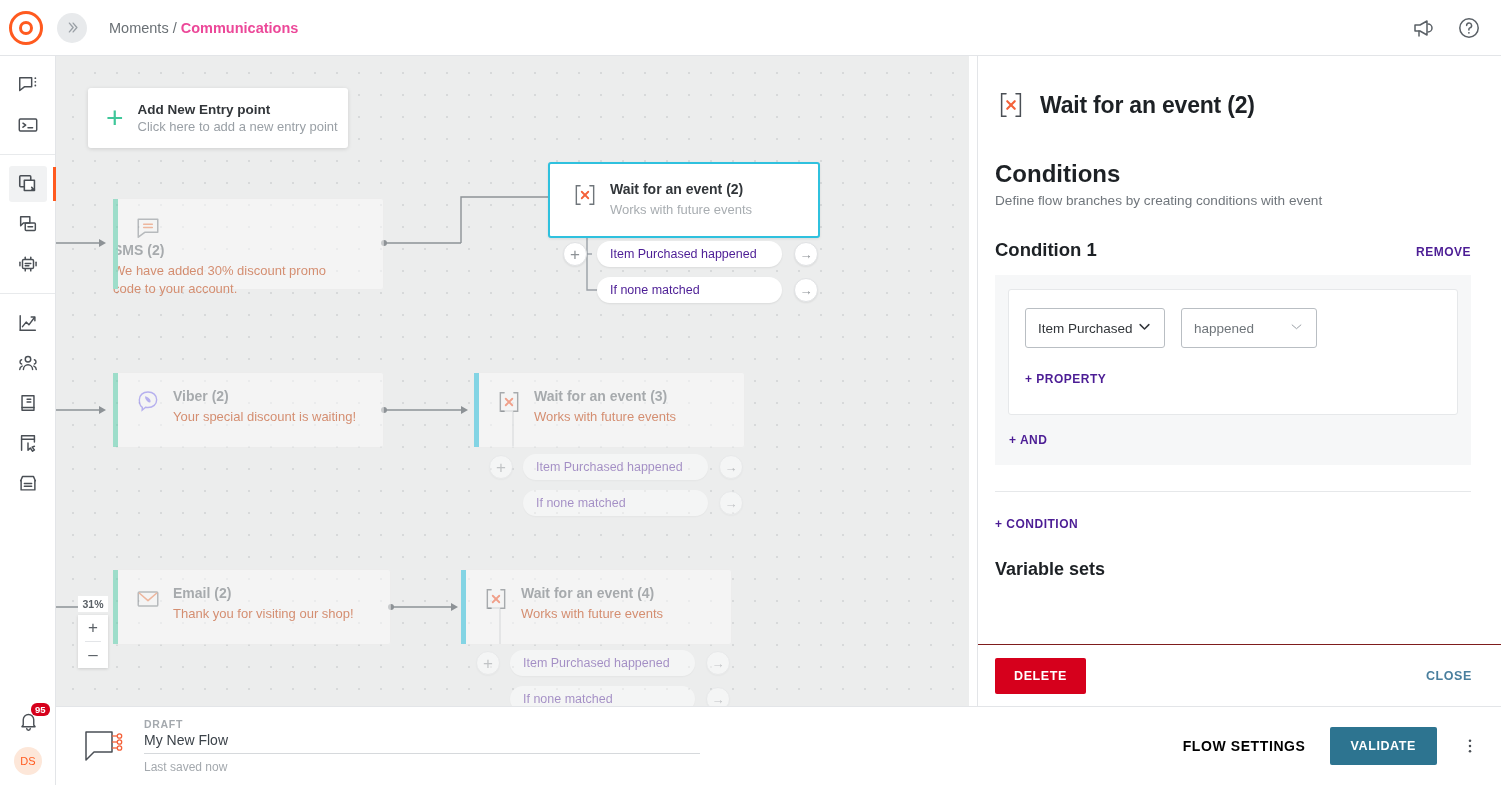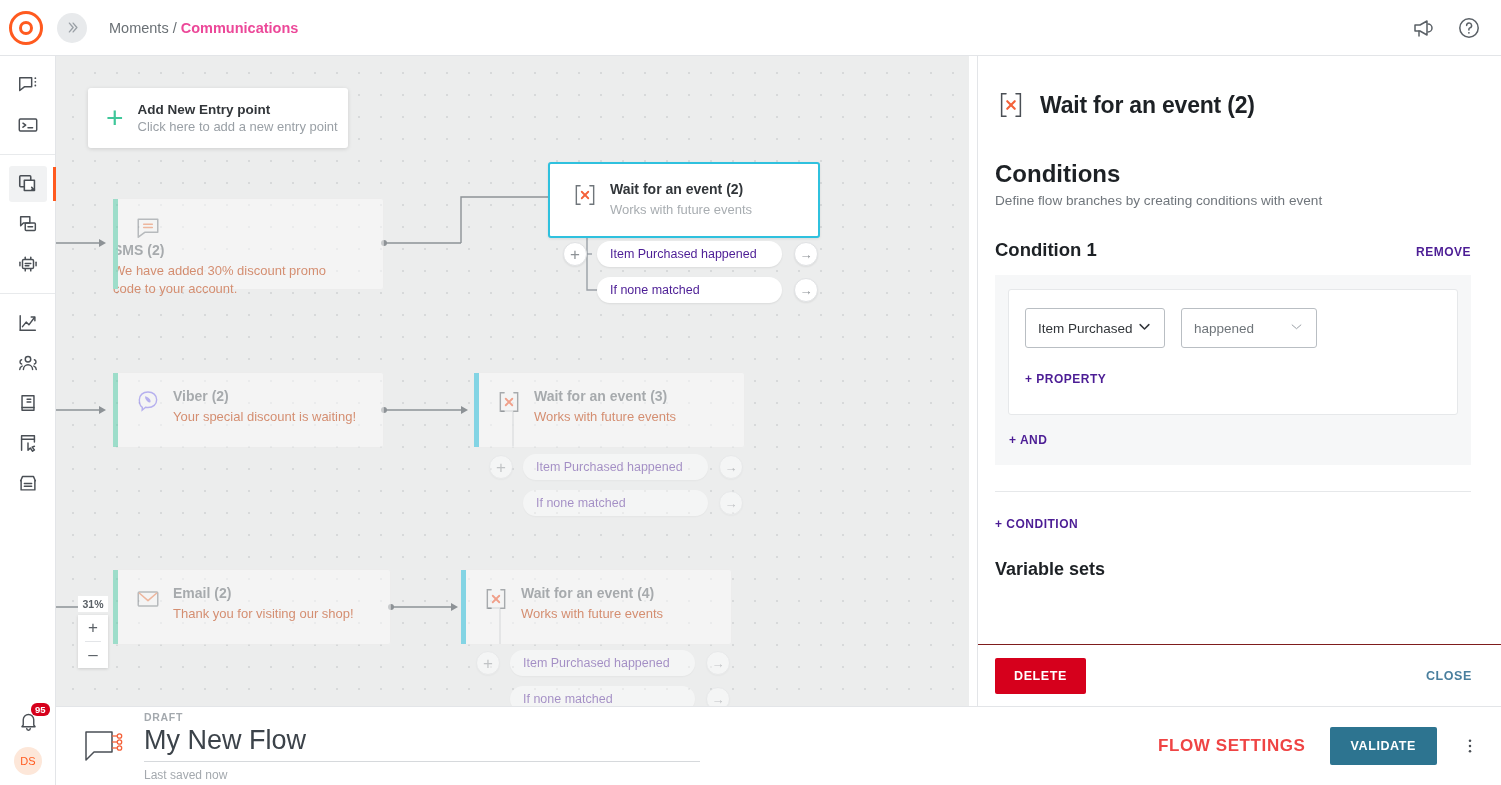--- a/index.html
+++ b/index.html
@@ -164,27 +164,27 @@
   
   .bottombar{
     position:absolute; left:56px; top:706px; width:1445px; height:79px;
     background:#fff; border-top:1px solid #e3e5e8;
     display:flex; align-items:center; padding:0 22px 0 24px; z-index:25;
   }
   .flowicon{ width:46px;height:40px;flex:none;margin-right:18px;}
   .flowmeta{ width:560px; }
   .fdraft{ font-size:10.5px; font-weight:bold; color:#a4a9ae; letter-spacing:.7px;}
   .fname{
-    font-size:27px; color:#3c434a; border:none; border-bottom:1px solid #d6d9dc;
+    font-size:14px; color:#3c434a; border:none; border-bottom:1px solid #d6d9dc;
     width:556px; padding:2px 0 5px 0; outline:none; background:transparent;
     font-family:"Liberation Sans", sans-serif;
   }
   .fsaved{ font-size:12px; color:#a4a9ae; margin-top:6px;}
   .bottom-right{ margin-left:auto; display:flex; align-items:center; gap:24px;}
-  .btn-flowset{ color:#ef4444; font-size:17px;font-weight:bold;letter-spacing:.6px;cursor:pointer;}
+  .btn-flowset{ color:#000000; font-size:14px;font-weight:bold;letter-spacing:.6px;cursor:pointer;}
   .btn-validate{
     background:#2d7490;color:#fff;border:none;font-size:12.5px;font-weight:bold;letter-spacing:.6px;
     padding:12px 21px;border-radius:2px;cursor:pointer;font-family:"Liberation Sans", sans-serif;
   }
   .kebab{ color:#4a4f55; font-size:18px; cursor:pointer; line-height:.6; letter-spacing:0; }
 </style>
 </head>
 <body>
 
 <div id="app">

